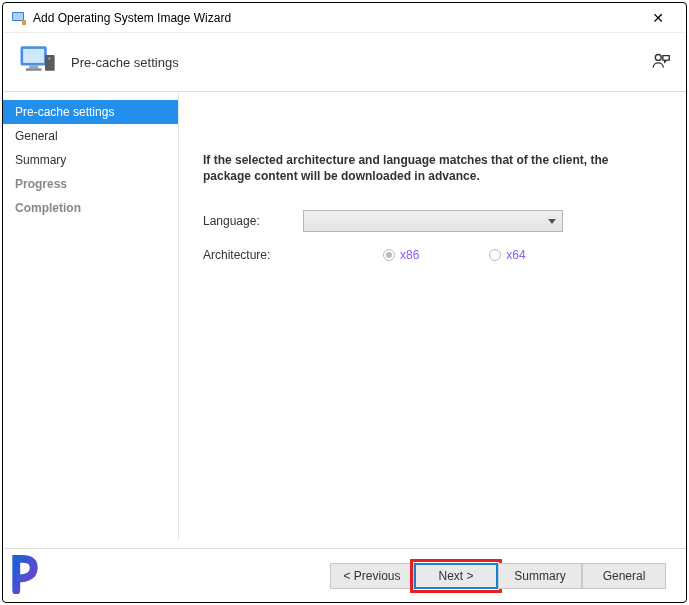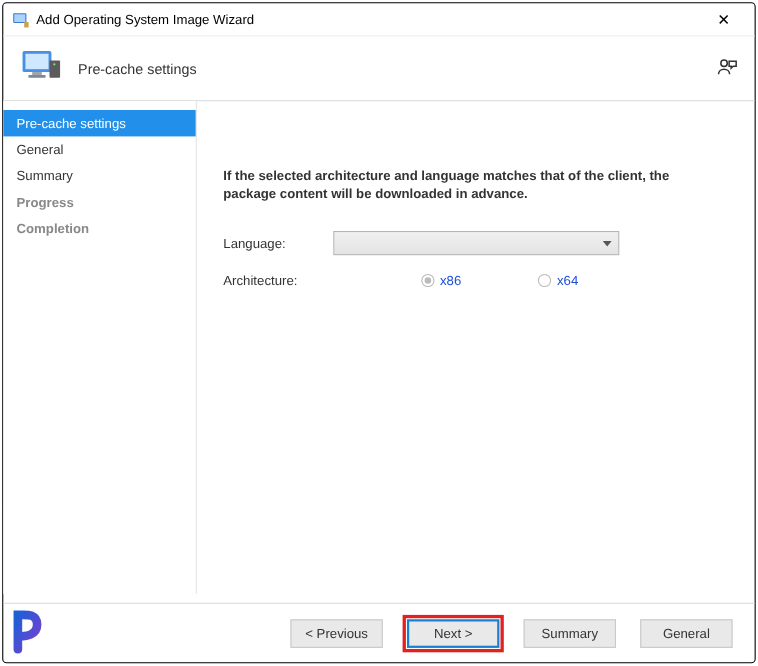--- a/index.html
+++ b/index.html
@@ -24,26 +24,26 @@
     .side-item.active { background: #2290ea; color: #fff; }
     .side-item.dim { color: #888; font-weight: bold; }
     .vsep { width: 1px; background: #e5e5e5; }
 
     .content { flex: 1; padding: 60px 28px 10px 24px; font-size: 12px; color: #333; }
     .desc { margin-bottom: 26px; line-height: 16px; max-width: 420px; font-weight: bold; }
     .form-row { display: flex; align-items: center; margin-bottom: 16px; }
     .form-label { width: 100px; }
     .lang-select { width: 260px; height: 22px; background: linear-gradient(#f0f0f0,#e4e4e4); border: 1px solid #b5b5b5; position: relative; }
     .lang-select::after { content: ""; position: absolute; right: 6px; top: 8px; width: 0; height: 0; border-left: 4px solid transparent; border-right: 4px solid transparent; border-top: 5px solid #555; }
-    .radio-group { display: flex; gap: 70px; color: #1d4ed8; align-items: center; margin-left: 80px;}
+    .radio-group { display: flex; gap: 70px; color: #8b5cf6; align-items: center; margin-left: 80px;}
     .radio { display: inline-flex; align-items: center; gap: 5px; }
     .radio-circle { width: 12px; height: 12px; border: 1px solid #bbb; border-radius: 50%; display: inline-flex; align-items: center; justify-content: center; }
     .radio-circle.sel::after { content: ""; width: 6px; height: 6px; background: #bbb; border-radius: 50%; display: block; }
 
-    .footer { position: absolute; bottom: 0; left: 0; right: 0; height: 54px; border-top: 1px solid #ddd; display: flex; align-items: center; justify-content: flex-end; padding: 0 20px; gap: 22px; }
+    .footer { position: absolute; bottom: 0; left: 0; right: 0; height: 54px; border-top: 1px solid #ddd; display: flex; align-items: center; justify-content: flex-end; padding: 0 20px; gap: 0; }
     .overlay-P { position: absolute; left: 8px; bottom: 8px; width: 42px; height: 42px; }
     .btn { min-width: 84px; height: 26px; font-size: 12px; background: #e9e9e9; border: 1px solid #c8c8c8; color: #333; cursor: default; }
     .btn.focus { border: 2px solid #197fd2; outline: 3px solid #e32121; outline-offset: 1px; }
   </style>
 </head>
 <body>
 
 <div class="window">
 
   <div class="titlebar">

